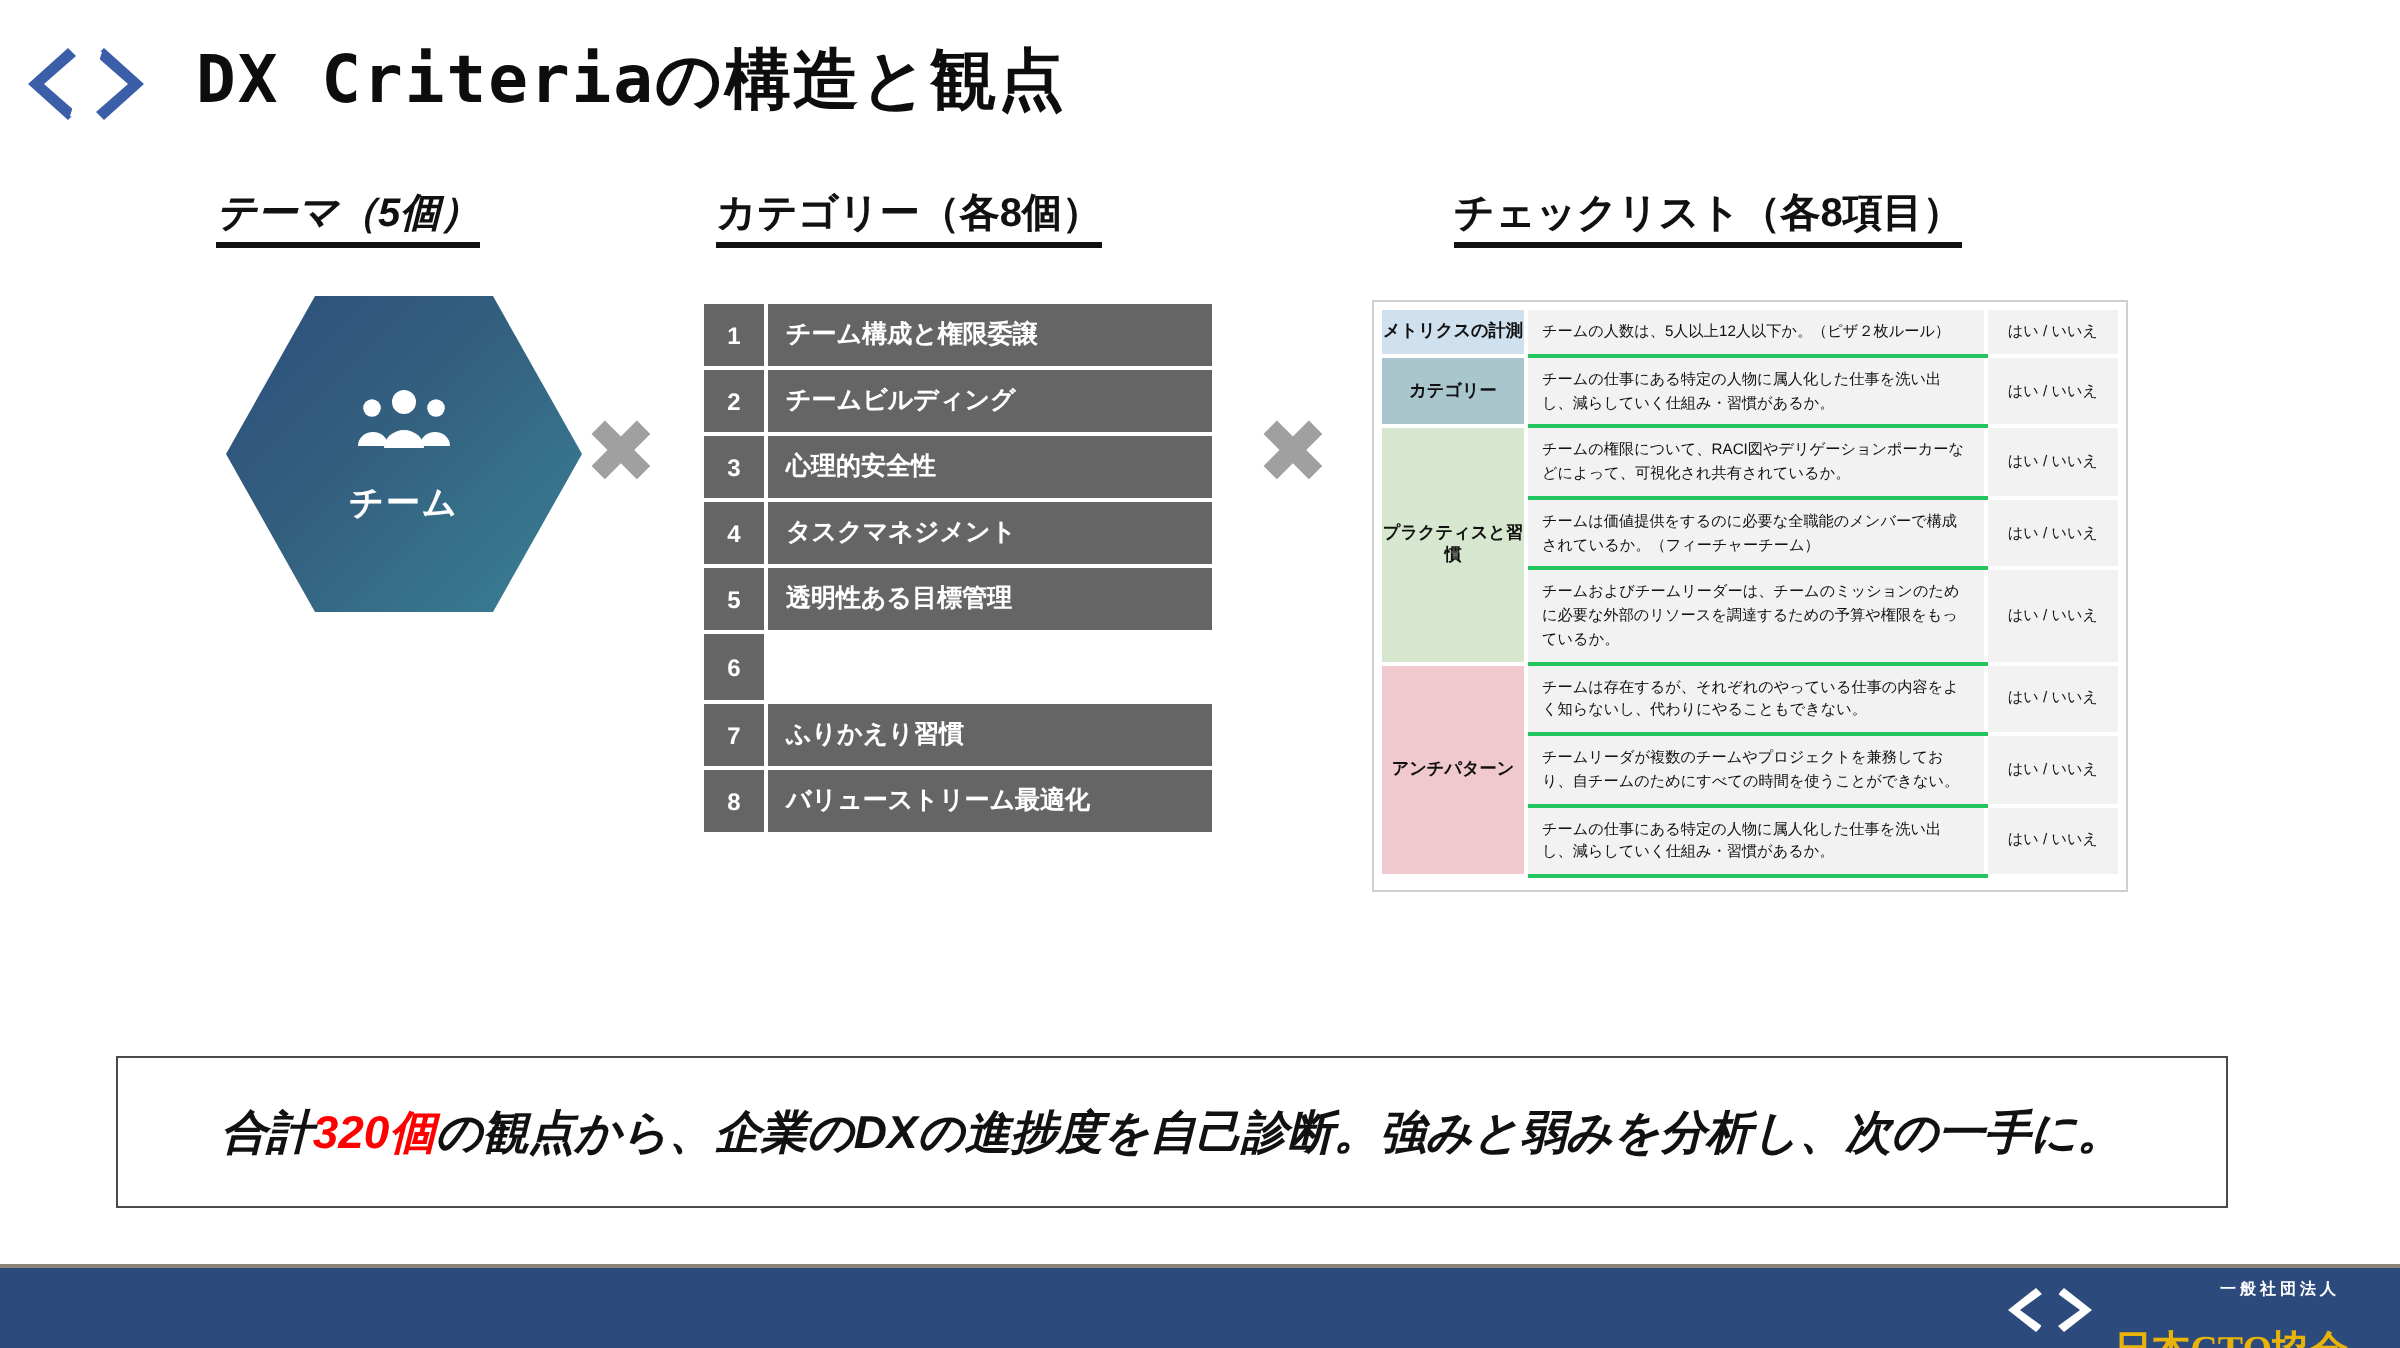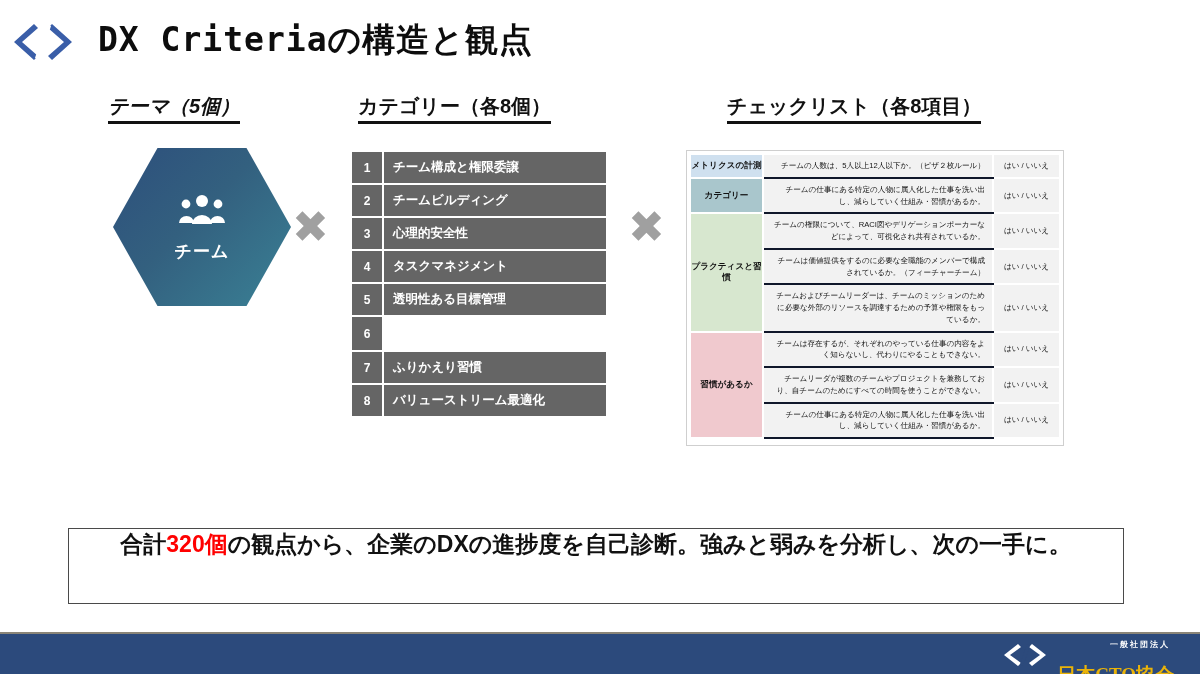--- a/index.html
+++ b/index.html
@@ -65,32 +65,32 @@
     background: #fff; border: 1px solid #cfcfcf; padding: 4px;
   }
   .chk-table { width: 100%; border-collapse: collapse; table-layout: fixed; }
   .chk-table td { vertical-align: middle; }
   .cat-cell {
     width: 72px; text-align: center; font-size: 8.6px; font-weight: bold; color: #111;
     border-bottom: 2px solid #fff; border-right: 2px solid #fff; line-height: 1.3;
   }
   .txt-cell {
     background: #f2f2f2; font-size: 7.6px; color: #111; line-height: 1.55;
-    padding: 5px 7px; border-bottom: 2px solid #0f172a; border-right: 2px solid #fff; text-align: right;
+    padding: 5px 7px; border-bottom: 2px solid #22c55e; border-right: 2px solid #fff;
   }
   .ans-cell {
     width: 66px; background: #f2f2f2; font-size: 7.6px; color: #111;
     text-align: center; border-bottom: 2px solid #fff;
   }
 
   
   .callout {
-    position: absolute; left: 68px; top: 528px; width: 1056px; height: 76px;
+    position: absolute; left: 58px; top: 528px; width: 1056px; height: 76px;
     border: 1px solid #4a4a4a; background: #fff;
-    display: flex; align-items: flex-start; justify-content: center;
+    display: flex; align-items: center; justify-content: center; font-style: italic;
   }
   .callout-text { font-size: 23px; font-weight: bold; color: #111; white-space: nowrap; }
   .hl { color: #ff0000; }
 
   
   .footer {
     position: absolute; left: 0; top: 632px; width: 1200px; height: 42px;
     background: #2c4a7c; border-top: 2px solid #8a8578;
   }
   .foot-logo { position: absolute; right: 153px; top: 8px; width: 44px; height: 26px; }
@@ -190,21 +190,21 @@
           </tr>
           <tr>
             <td class="txt-cell">チームは価値提供をするのに必要な全職能のメンバーで構成されているか。（フィーチャーチーム）</td>
             <td class="ans-cell">はい / いいえ</td>
           </tr>
           <tr>
             <td class="txt-cell">チームおよびチームリーダーは、チームのミッションのために必要な外部のリソースを調達するための予算や権限をもっているか。</td>
             <td class="ans-cell">はい / いいえ</td>
           </tr>
           <tr>
-            <td class="cat-cell" rowspan="3" style="background: rgb(240, 201, 206);">習慣があるか</td>
+            <td class="cat-cell" rowspan="3" style="background: rgb(240, 201, 206);">アンチパターン</td>
             <td class="txt-cell">チームは存在するが、それぞれのやっている仕事の内容をよく知らないし、代わりにやることもできない。</td>
             <td class="ans-cell">はい / いいえ</td>
           </tr>
           <tr>
             <td class="txt-cell">チームリーダが複数のチームやプロジェクトを兼務しており、自チームのためにすべての時間を使うことができない。</td>
             <td class="ans-cell">はい / いいえ</td>
           </tr>
           <tr>
             <td class="txt-cell">チームの仕事にある特定の人物に属人化した仕事を洗い出し、減らしていく仕組み・習慣があるか。</td>
             <td class="ans-cell">はい / いいえ</td>

